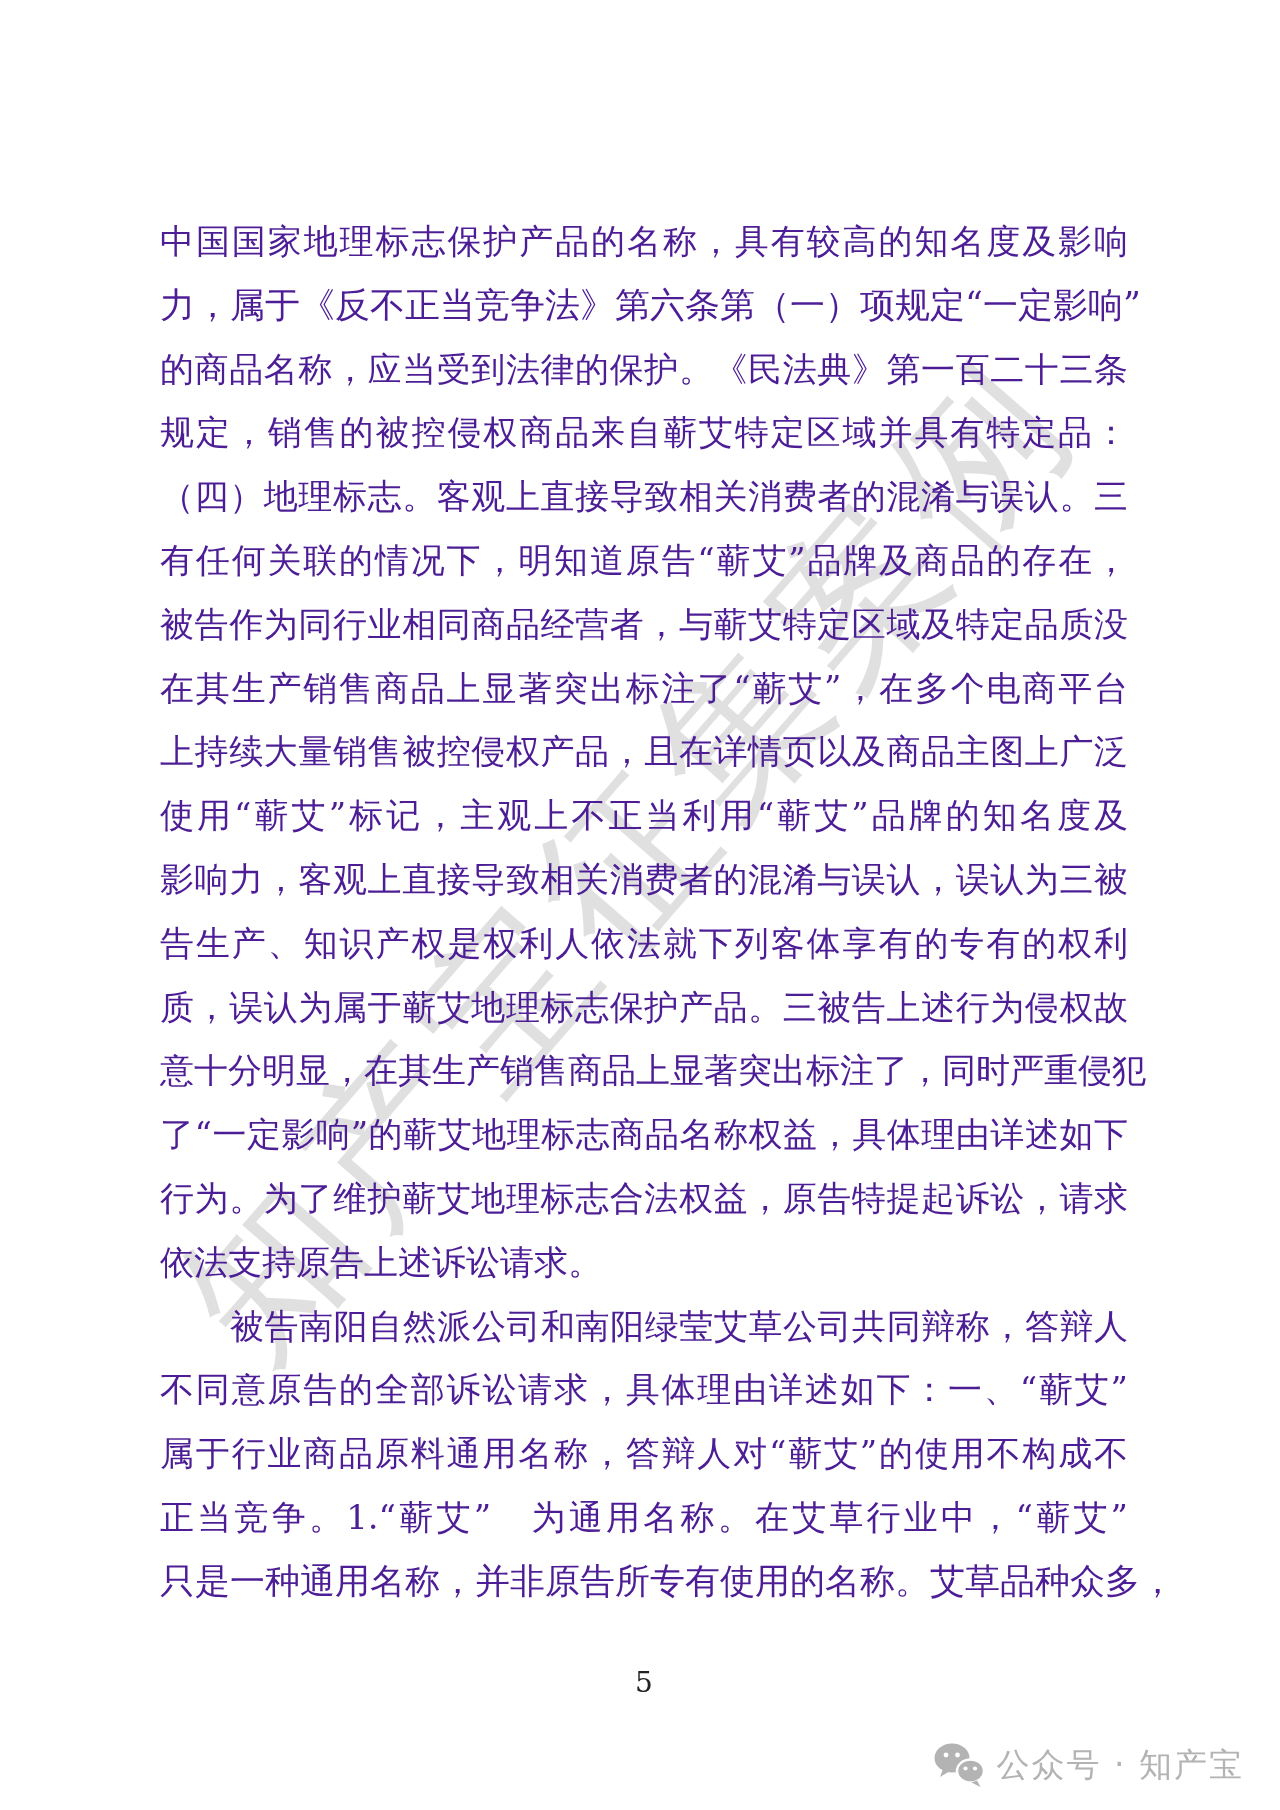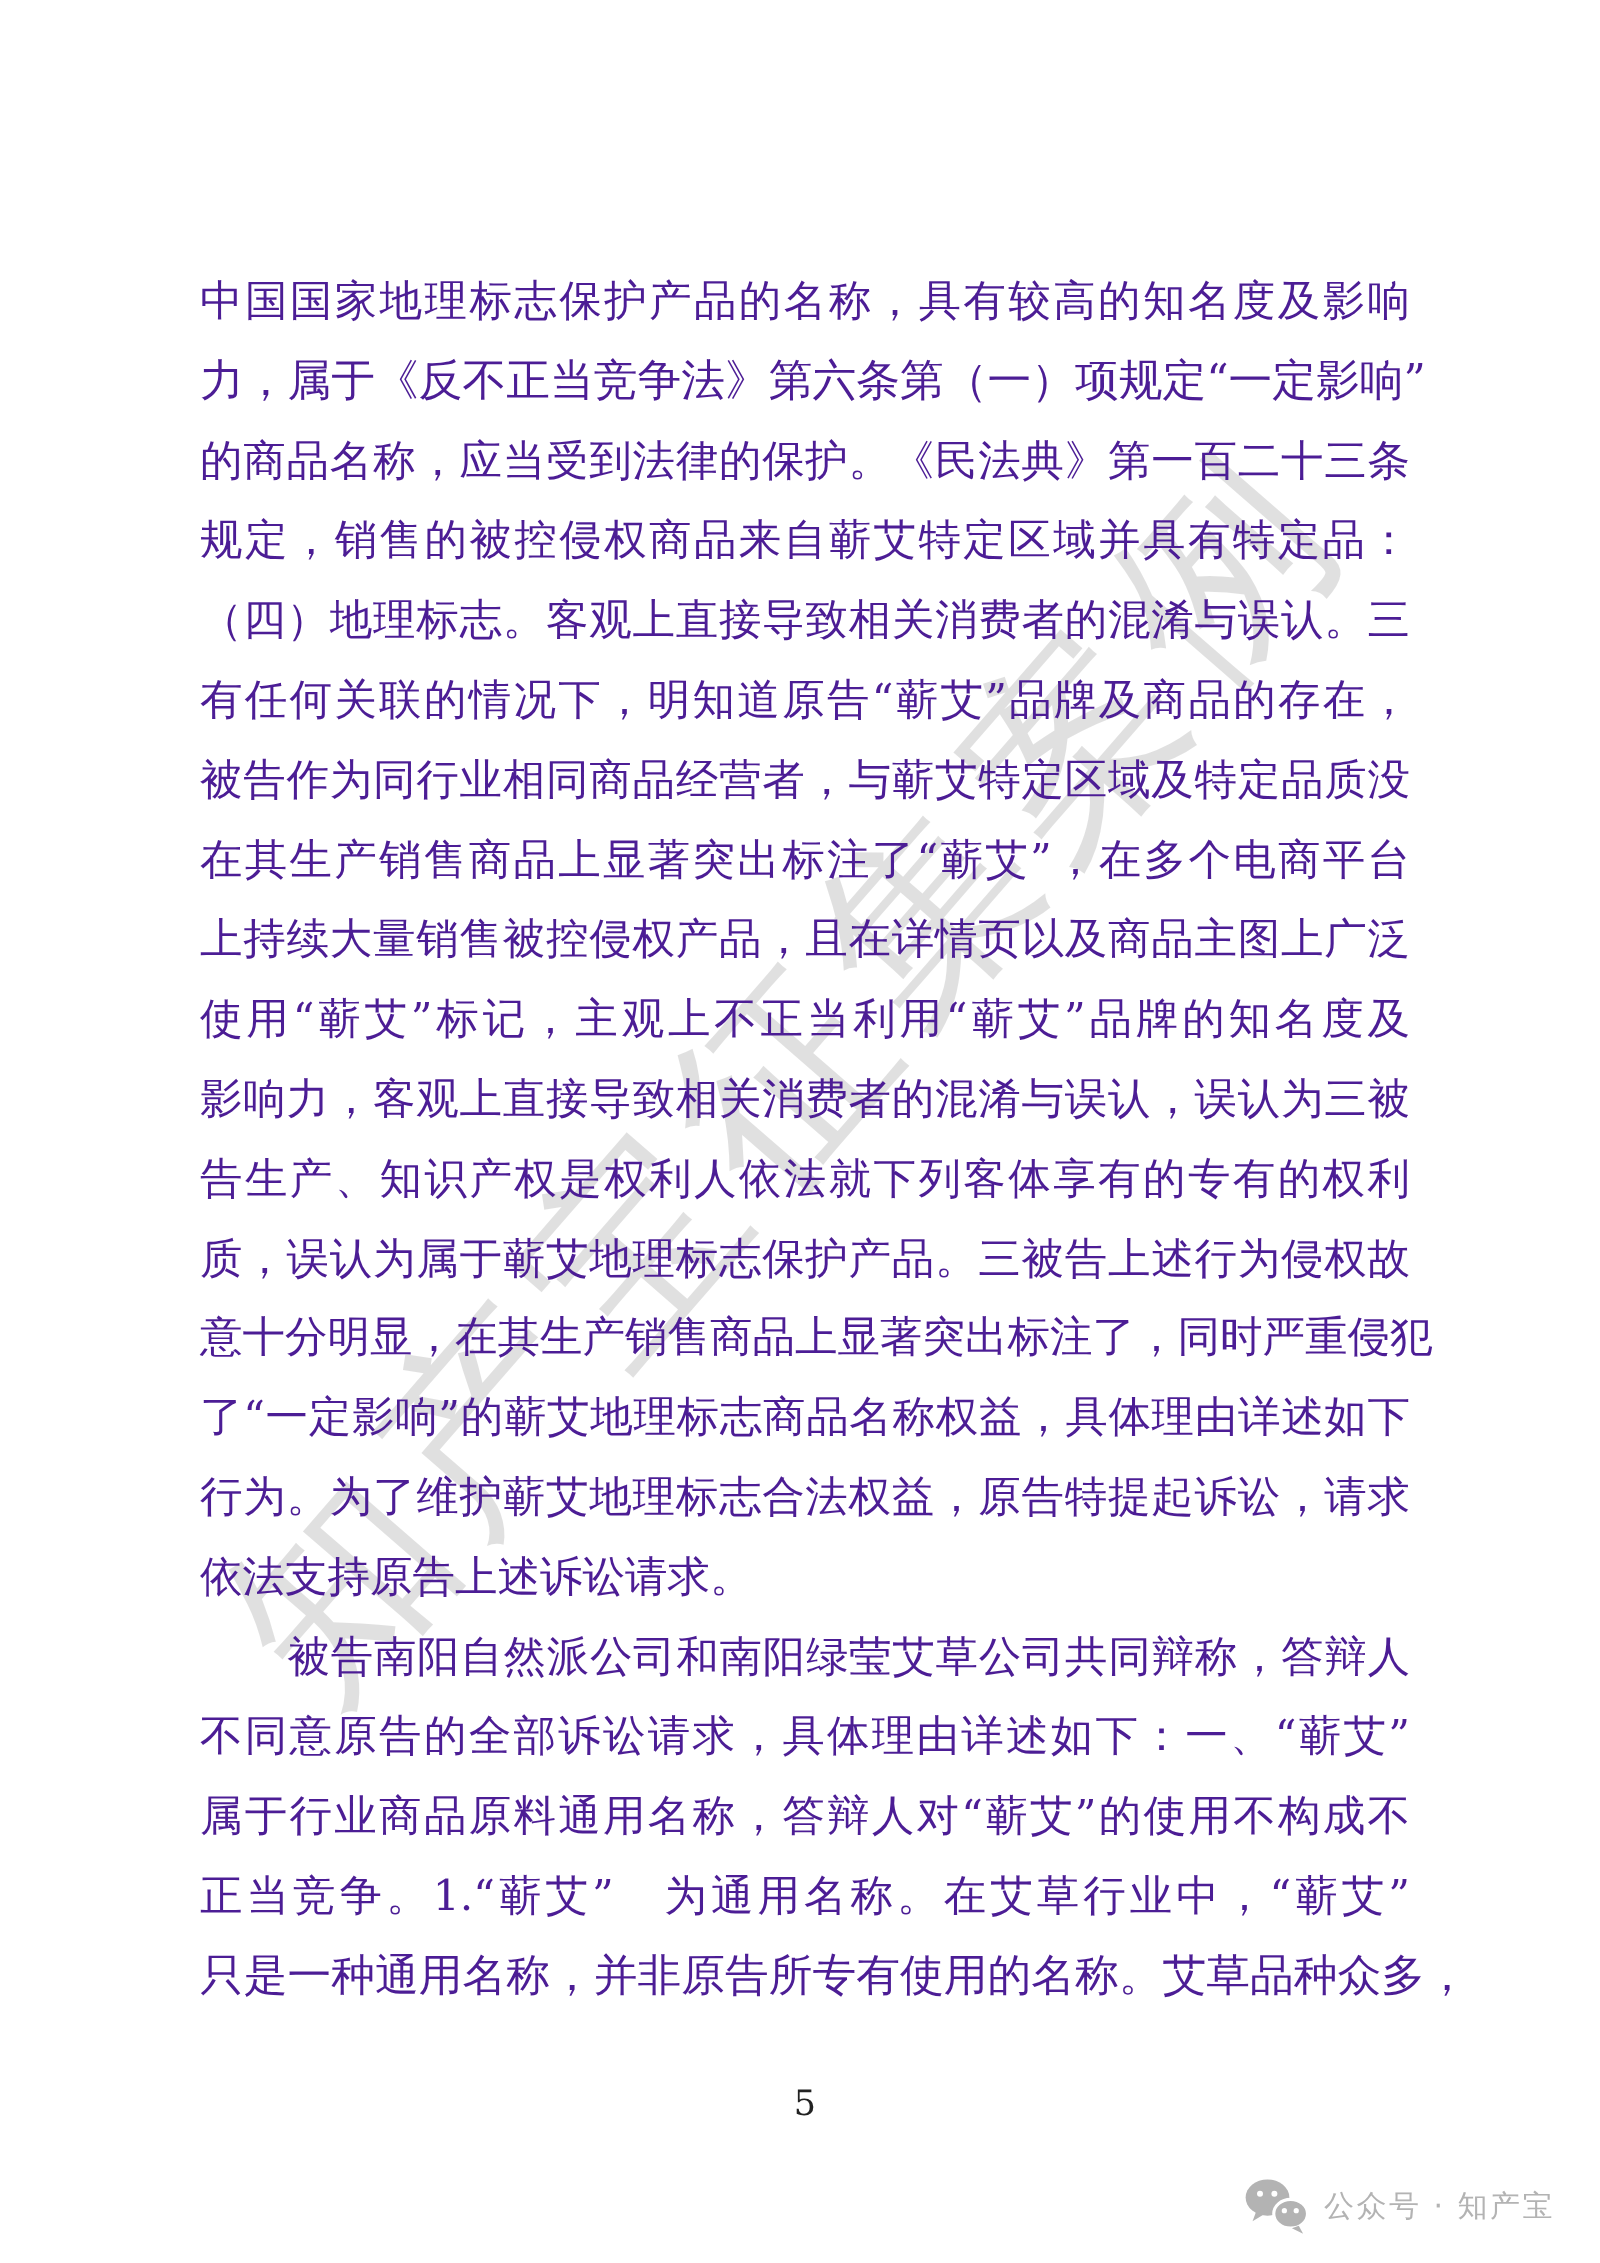--- a/index.html
+++ b/index.html
@@ -73,21 +73,21 @@
     align-items: center;
     gap: 12px;
     z-index: 1;
   }
   .footer .wechat-icon {
     width: 52px;
     height: 46px;
     display: block;
   }
   .footer .footer-label {
-    font-size: 24px;
+    font-size: 33px;
     color: #b3b3b3;
     letter-spacing: 2px;
     font-family: "DejaVu Sans", "Liberation Sans", sans-serif;
   }
 </style>
 </head>
 <body>
 
 <div class="page">
 

